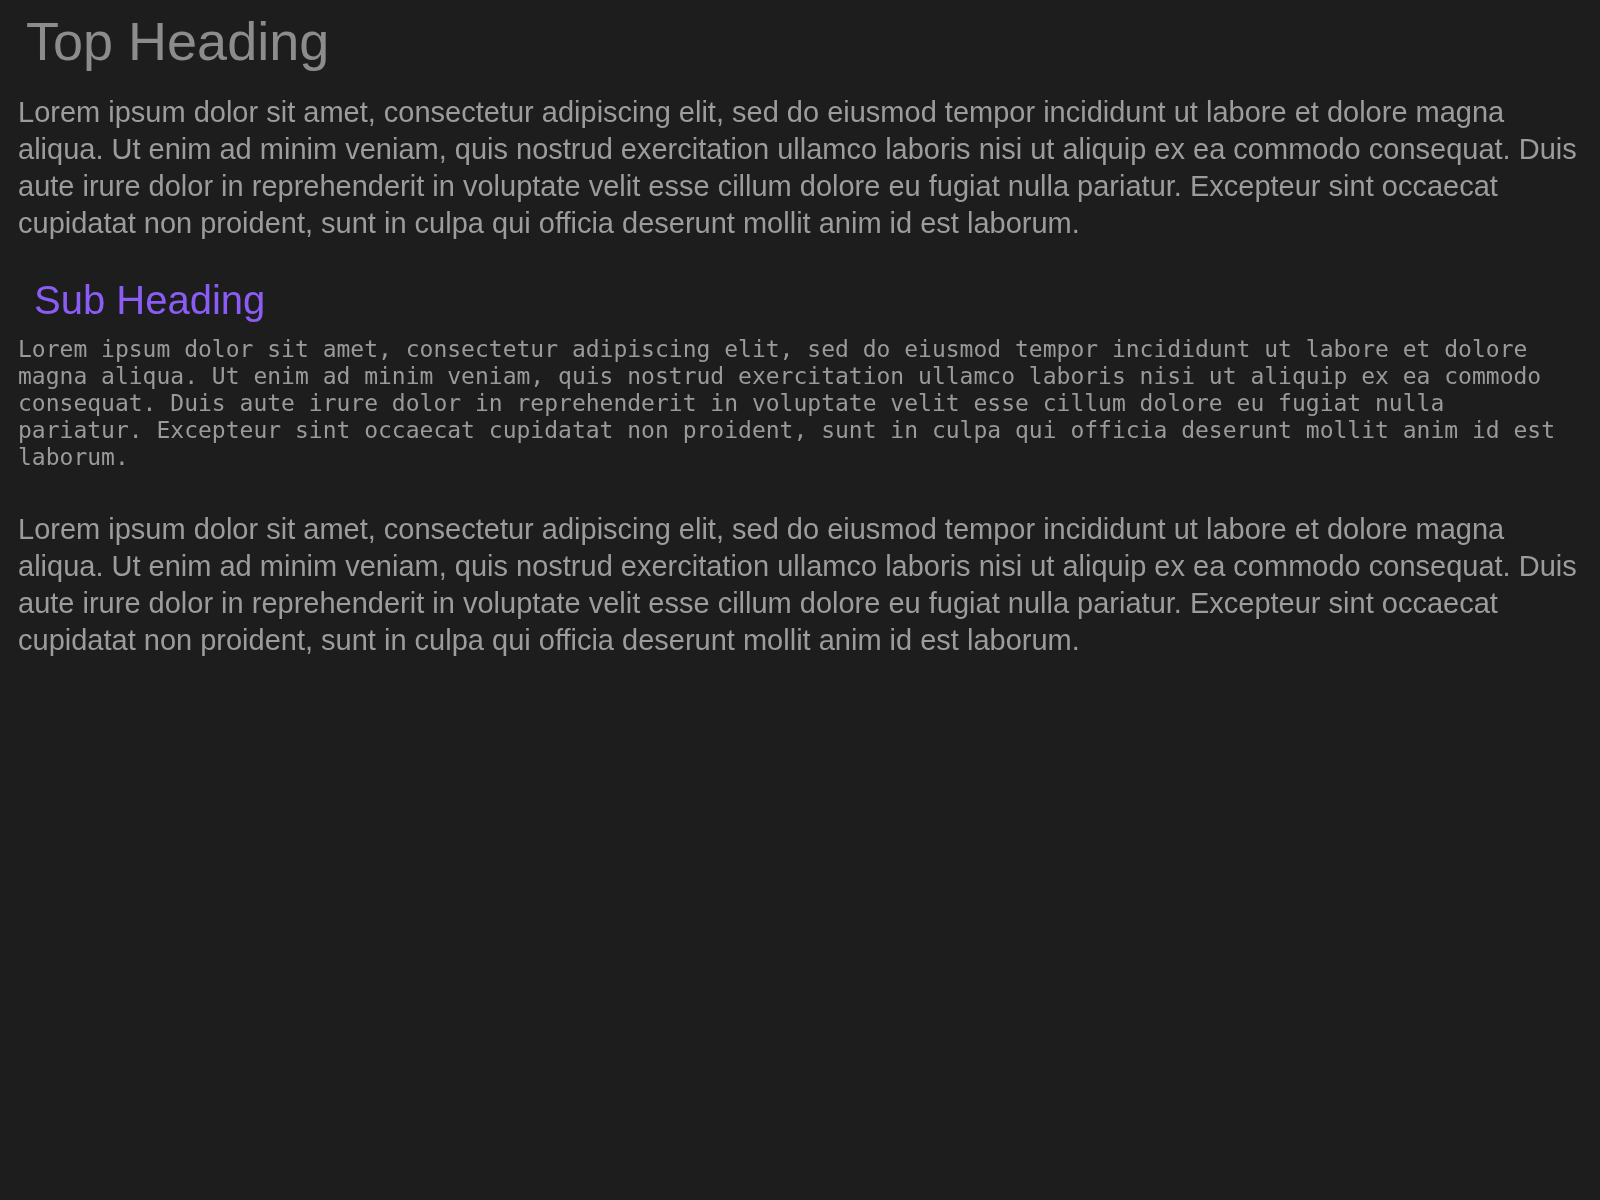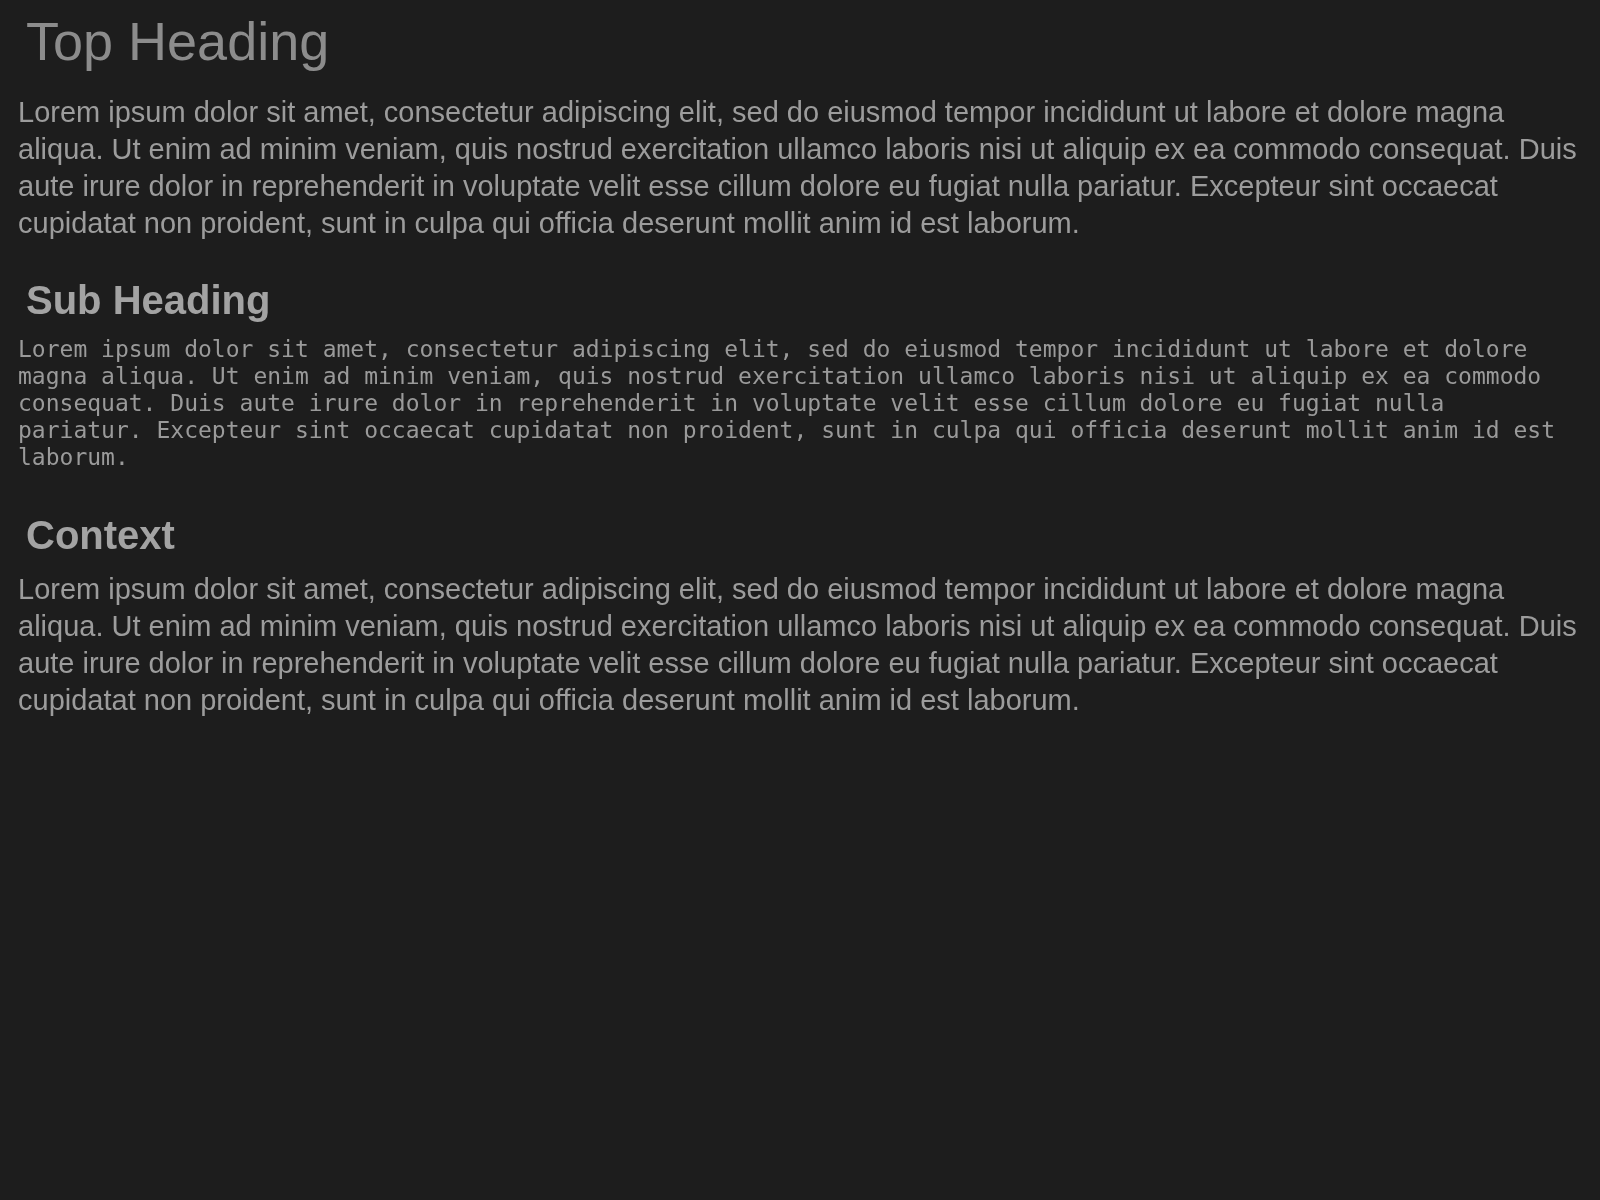--- a/index.html
+++ b/index.html
@@ -29,23 +29,23 @@
   p.body-sans {
     font-size: 29px;
     line-height: 37px;
     font-weight: 300;
     color: #9c9c9c;
     margin: 0 0 34px 0;
   }
   h2.section-heading {
     font-size: 40px;
     line-height: 1.2;
-    font-weight: 700;
-    color: #a3a3a3;
-    margin: 0 0 12px 8px;
+    font-weight: 400;
+    color: #8b5cf6;
+    margin: 0 0 12px 16px;
   }
   p.body-mono {
     font-family: "DejaVu Sans Mono", monospace;
     font-size: 23px;
     line-height: 27px;
     color: #9a9a9a;
     margin: 0 0 40px 0;
   }
 </style>
 </head>
@@ -54,17 +54,16 @@
 <main class="doc">
 
   <h1 class="top-heading">Top Heading</h1>
 
   <p class="body-sans">Lorem ipsum dolor sit amet, consectetur adipiscing elit, sed do eiusmod tempor incididunt ut labore et dolore magna aliqua. Ut enim ad minim veniam, quis nostrud exercitation ullamco laboris nisi ut aliquip ex ea commodo consequat. Duis aute irure dolor in reprehenderit in voluptate velit esse cillum dolore eu fugiat nulla pariatur. Excepteur sint occaecat cupidatat non proident, sunt in culpa qui officia deserunt mollit anim id est laborum.</p>
 
   <h2 class="section-heading">Sub Heading</h2>
 
   <p class="body-mono">Lorem ipsum dolor sit amet, consectetur adipiscing elit, sed do eiusmod tempor incididunt ut labore et dolore magna aliqua. Ut enim ad minim veniam, quis nostrud exercitation ullamco laboris nisi ut aliquip ex ea commodo consequat. Duis aute irure dolor in reprehenderit in voluptate velit esse cillum dolore eu fugiat nulla pariatur. Excepteur sint occaecat cupidatat non proident, sunt in culpa qui officia deserunt mollit anim id est laborum.</p>
 
-  <h2 class="section-heading">Context</h2>
 
   <p class="body-sans">Lorem ipsum dolor sit amet, consectetur adipiscing elit, sed do eiusmod tempor incididunt ut labore et dolore magna aliqua. Ut enim ad minim veniam, quis nostrud exercitation ullamco laboris nisi ut aliquip ex ea commodo consequat. Duis aute irure dolor in reprehenderit in voluptate velit esse cillum dolore eu fugiat nulla pariatur. Excepteur sint occaecat cupidatat non proident, sunt in culpa qui officia deserunt mollit anim id est laborum.</p>
 
 </main>
 
 </body></html>

